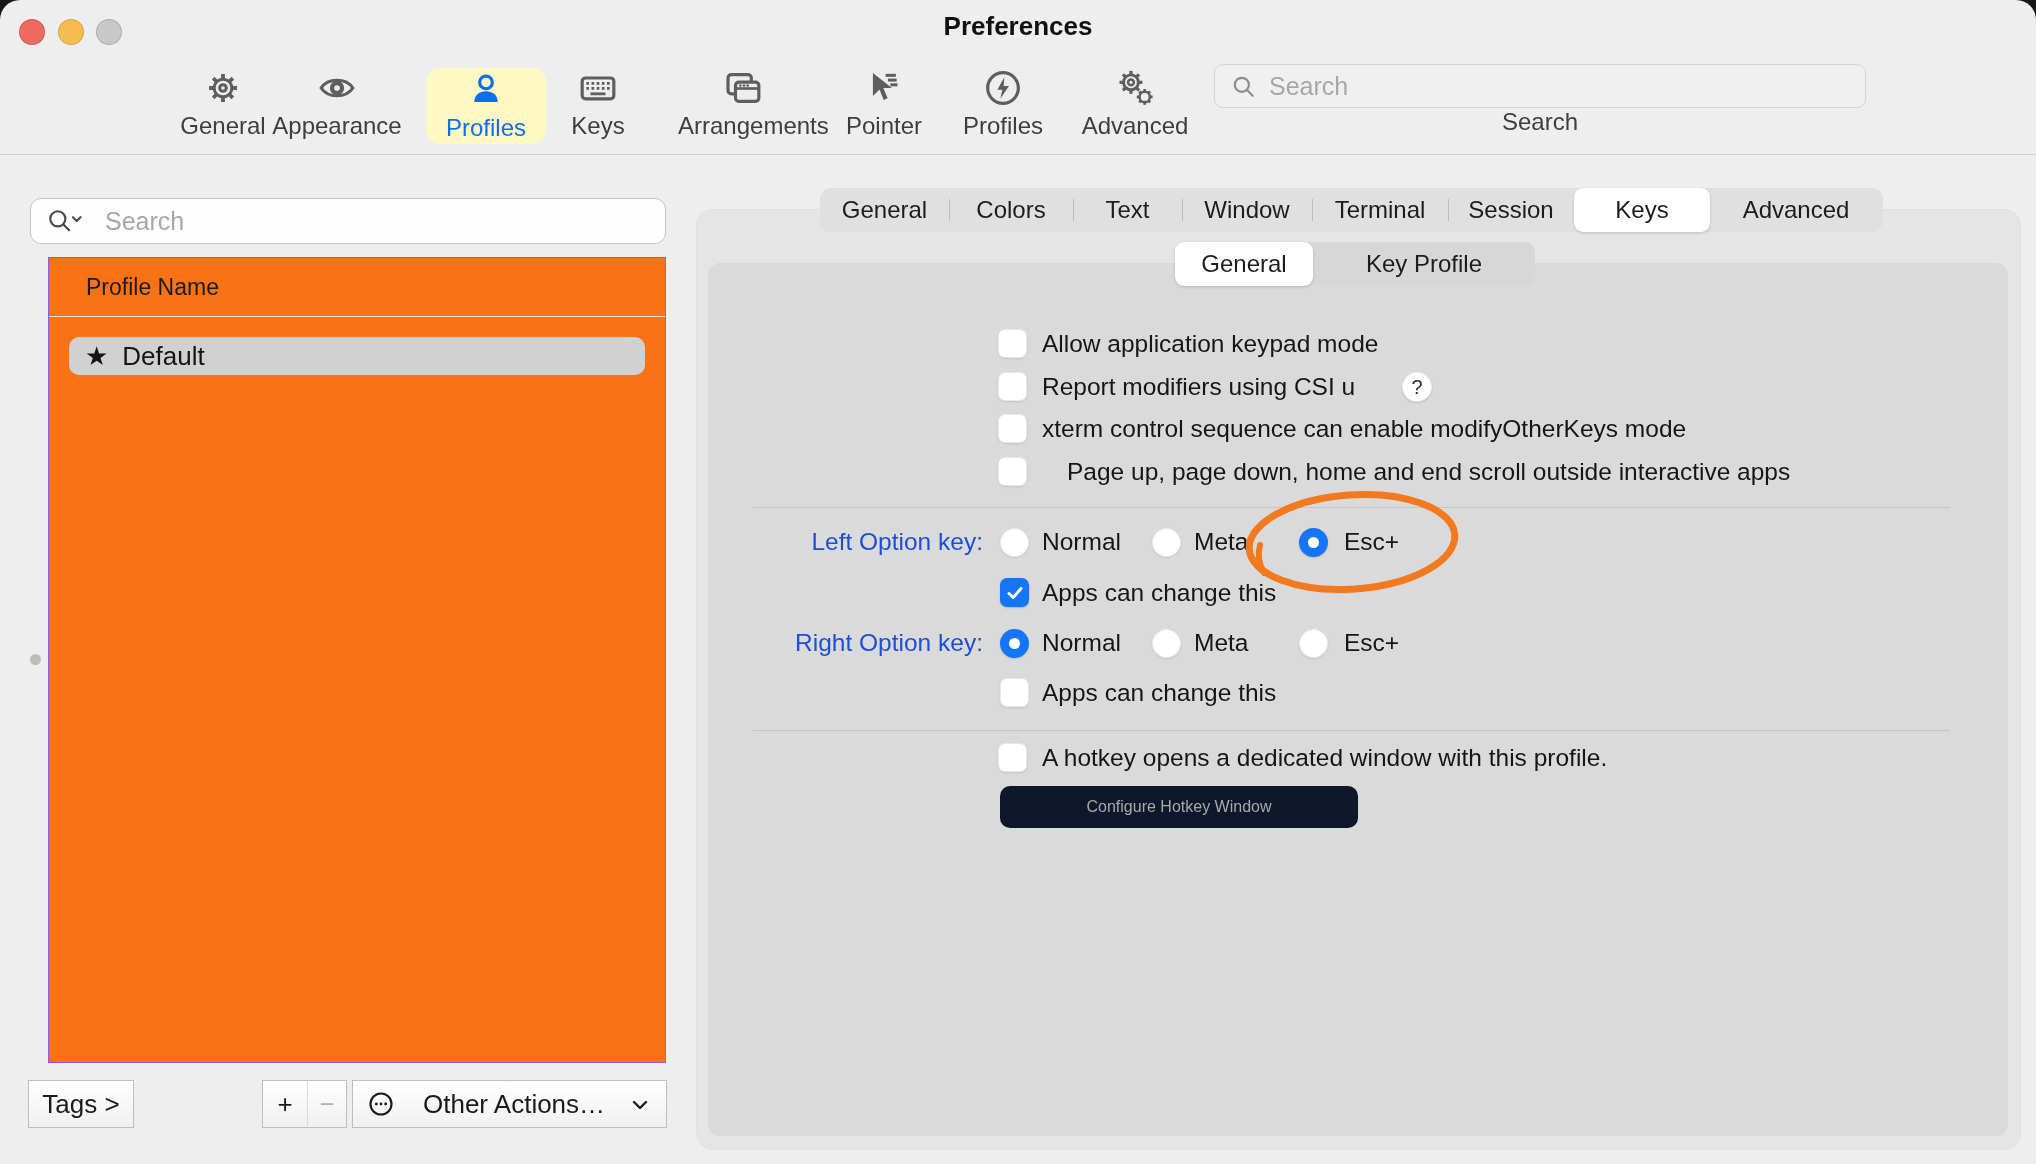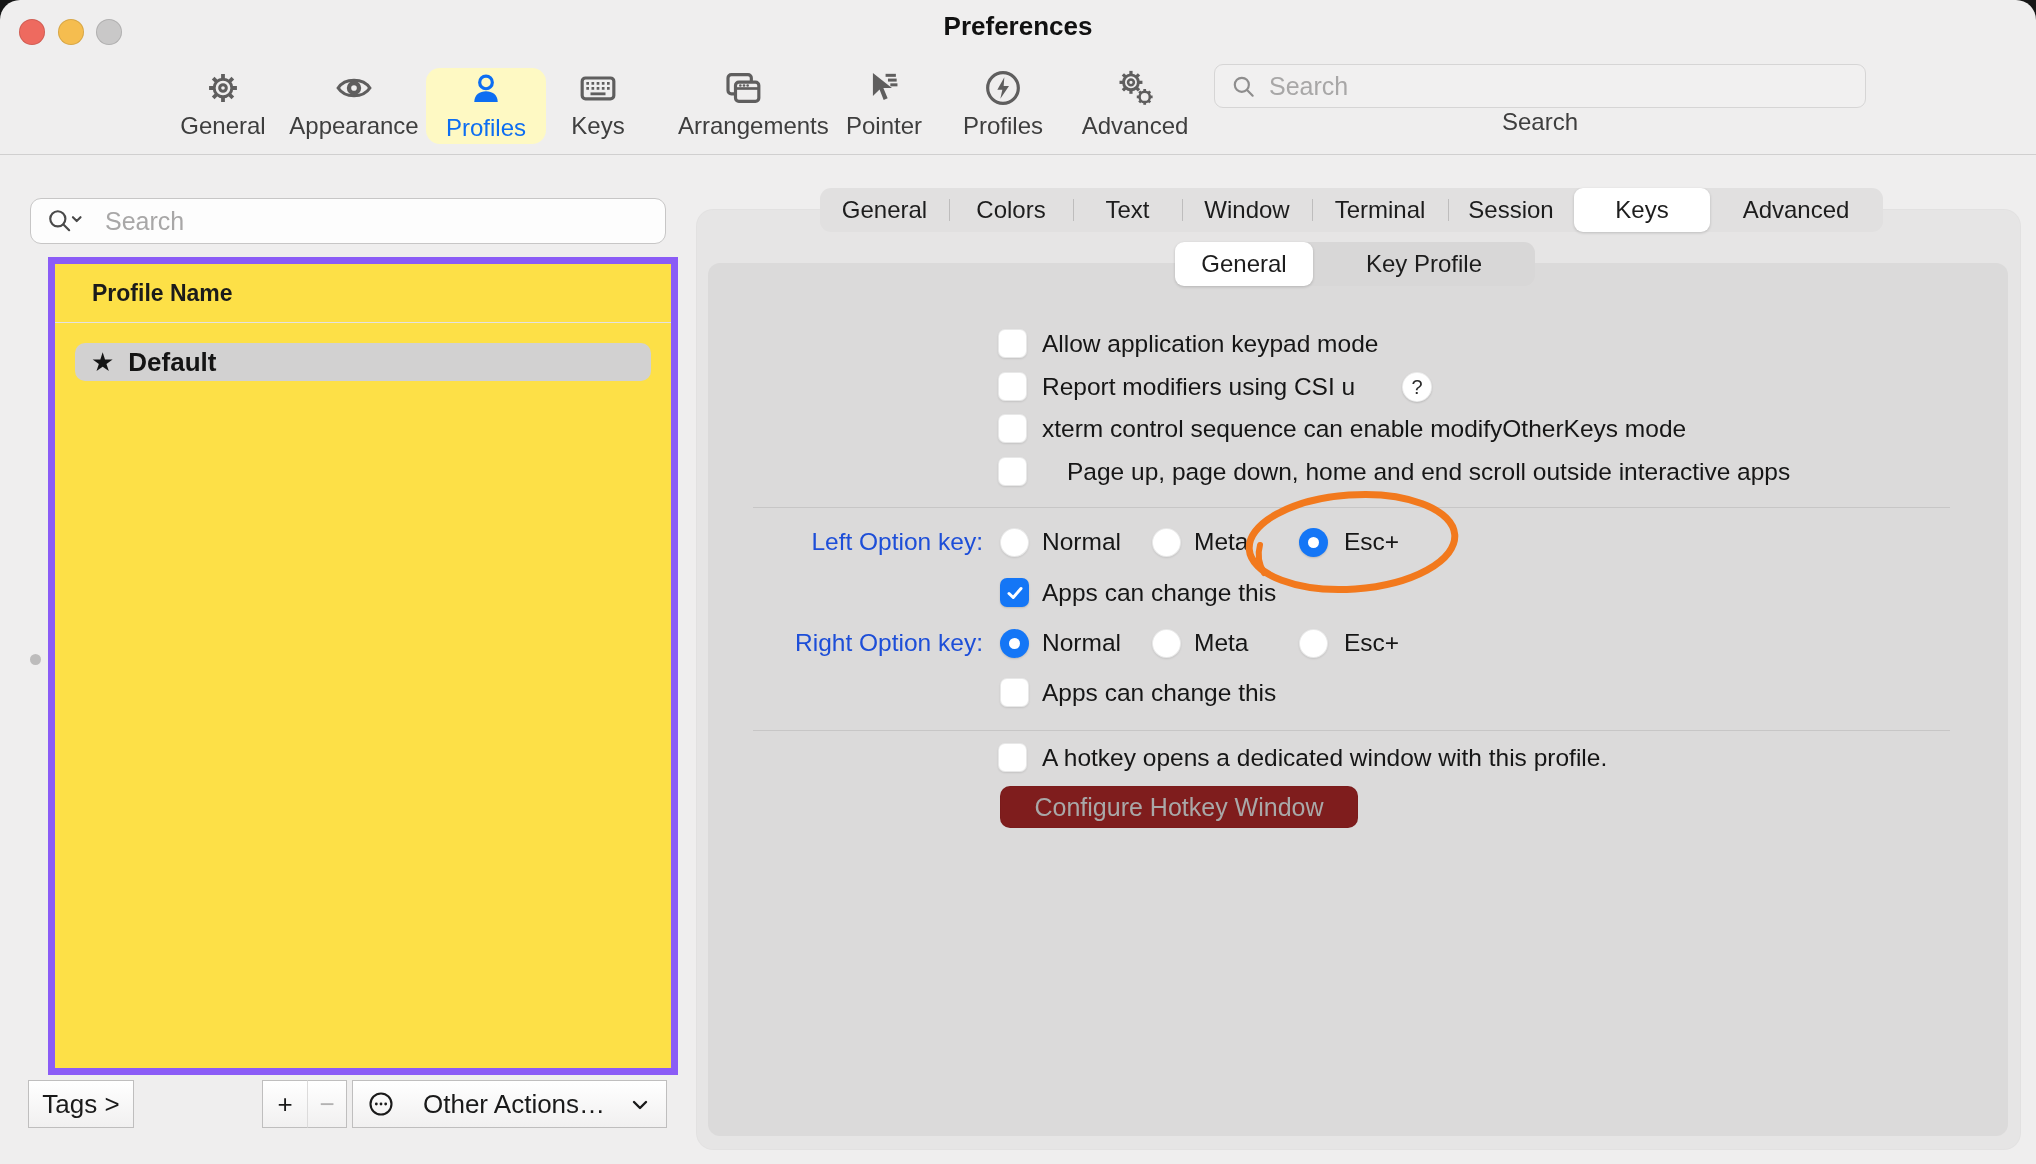--- a/index.html
+++ b/index.html
@@ -24,21 +24,21 @@
                   font-size:25px;font-family:inherit;color:#333;}
   input::placeholder{color:#a8a7a7;}
   .tbsearchlabel{position:absolute;left:1480px;top:108px;width:120px;text-align:center;font-size:24px;color:#3e3e3e;}
   .tbdivider{position:absolute;left:0;top:154px;width:100%;height:1px;background:#d0cfcf;}
 
   
   .sbsearch{position:absolute;left:30px;top:198px;width:634px;height:44px;background:#fdfdfd;
             border:1px solid #c7c6c6;border-radius:11px;}
   .sbsearch input{position:absolute;left:72px;top:3px;width:540px;height:36px;border:0;outline:0;background:transparent;
                   font-size:25px;font-family:inherit;color:#333;}
-  .listbox{position:absolute;left:48px;top:257px;width:616px;height:804px;background:#fde047;border:7px solid #8b5cf6;font-weight:bold;}
+  .listbox{position:absolute;left:48px;top:257px;width:616px;height:804px;background:#f97316;border:1px solid #8b5cf6;}
   .listheader{position:absolute;left:37px;top:16px;font-size:23px;color:#1b1b1b;}
   .listheaderdiv{position:absolute;left:0;top:58px;width:100%;height:1px;background:#e3e2e2;}
   .profilerow{position:absolute;left:20px;top:79px;width:576px;height:38px;background:#d2d1d1;border-radius:10px;
               display:flex;align-items:center;font-size:26px;color:#141414;}
   .profilerow .star{margin:0 14px 0 16px;font-size:26px;}
   .btn{box-sizing:border-box;background:linear-gradient(#ffffff,#f1f0f0);border:1px solid #bfbebe;
        font-size:26px;color:#1a1a1a;display:flex;align-items:center;justify-content:center;}
   .tagsbtn{position:absolute;left:28px;top:1080px;width:106px;height:48px;}
   .plusbtn{position:absolute;left:262px;top:1080px;width:46px;height:48px;}
   .minusbtn{position:absolute;left:307px;top:1080px;width:40px;height:48px;color:#b3b2b2;border-left:1px solid #dcdbdb;}
@@ -68,23 +68,23 @@
   .radio{position:absolute;width:29px;height:29px;border-radius:50%;background:#fff;
          box-shadow:inset 0 0 0 1px rgba(0,0,0,0.09),0 1px 2px rgba(0,0,0,0.10);}
   .radio.on{background:#1476f6;box-shadow:0 1px 2px rgba(0,0,0,0.15);}
   .radio.on::after{content:"";position:absolute;left:9px;top:9px;width:11px;height:11px;border-radius:50%;background:#fff;}
   .lbl{position:absolute;height:30px;line-height:30px;font-size:24.5px;color:#161616;white-space:nowrap;}
   .rowlabel{position:absolute;height:30px;line-height:30px;font-size:24.5px;color:#1d4ed8;text-align:right;}
   .divline{position:absolute;left:753px;width:1197px;height:1px;background:#c7c6c6;}
   .helpbtn{position:absolute;left:1402px;top:372px;width:30px;height:30px;border-radius:50%;background:#fff;
            box-shadow:inset 0 0 0 1px rgba(0,0,0,0.08),0 1px 2px rgba(0,0,0,0.15);
            display:flex;align-items:center;justify-content:center;font-size:20px;color:#2b2b2b;}
-  .cfgbtn{position:absolute;left:1000px;top:786px;width:358px;height:42px;border-radius:10px;background:#7f1d1d;
+  .cfgbtn{position:absolute;left:1000px;top:786px;width:358px;height:42px;border-radius:10px;background:#0f172a;
           box-shadow:inset 0 0 0 1px rgba(0,0,0,0.04);display:flex;align-items:center;justify-content:center;
-          font-size:25px;color:#a9a8a8;}
+          font-size:16px;color:#a9a8a8;}
   .annot{position:absolute;left:1234px;top:485px;pointer-events:none;}
 </style>
 </head>
 <body>
 
 <div class="stage">
 
   <div class="light" style="left:19px;background:#ee6a5f;"></div>
   <div class="light" style="left:58px;background:#f5bd4f;"></div>
   <div class="light" style="left:96px;background:#c9c8c8;"></div>
@@ -103,21 +103,21 @@
         <line x1="5.8" y1="5.8" x2="7.9" y2="7.9"></line>
             <line x1="16.1" y1="16.1" x2="18.2" y2="18.2"></line>
         <line x1="5.8" y1="18.2" x2="7.9" y2="16.1"></line>
             <line x1="16.1" y1="7.9" x2="18.2" y2="5.8"></line>
           </g>
       </svg>
     </div>
     <div class="lb">General</div>
   </div>
 
-  <div class="tbitem" style="left:289px;">
+  <div class="tbitem" style="left:272px;">
     <div class="ic">
       <svg width="40" height="40" viewBox="0 0 24 24">
         <path d="M2.5 12 C6.5 5.8 17.5 5.8 21.5 12 C17.5 18.2 6.5 18.2 2.5 12 Z" fill="none" stroke="#5f5e5e" stroke-width="1.9"></path>
         <circle cx="12" cy="12" r="4.3" fill="#5f5e5e"></circle>
           <circle cx="12" cy="12" r="1.7" fill="#efeeee"></circle>
       </svg>
     </div>
     <div class="lb">Appearance</div>
   </div>
 

